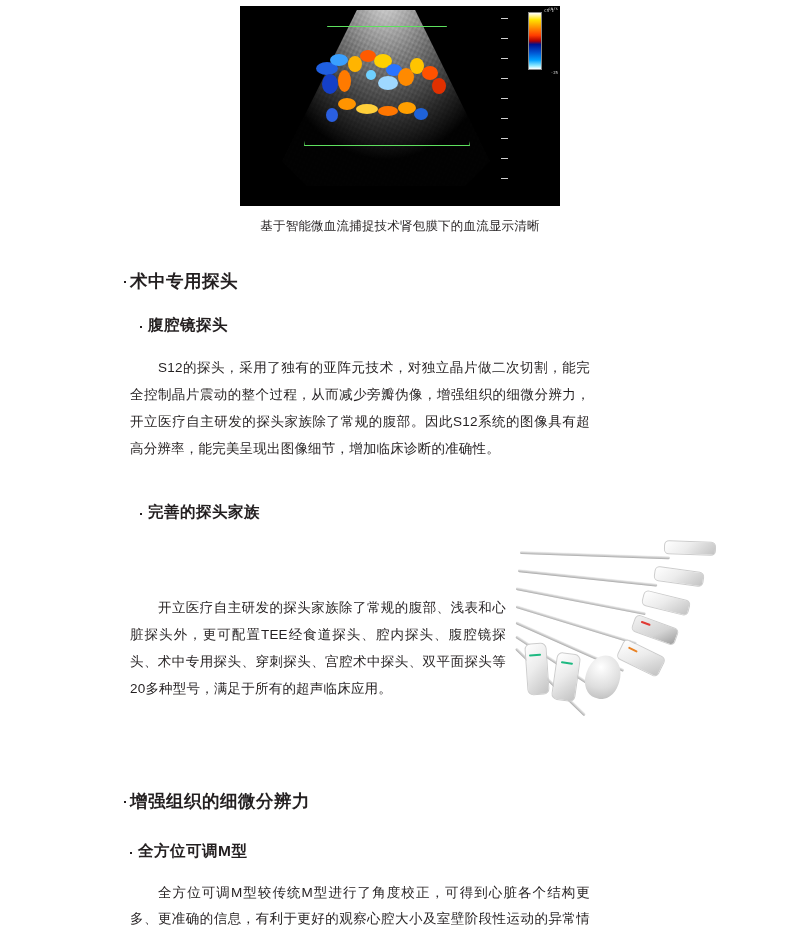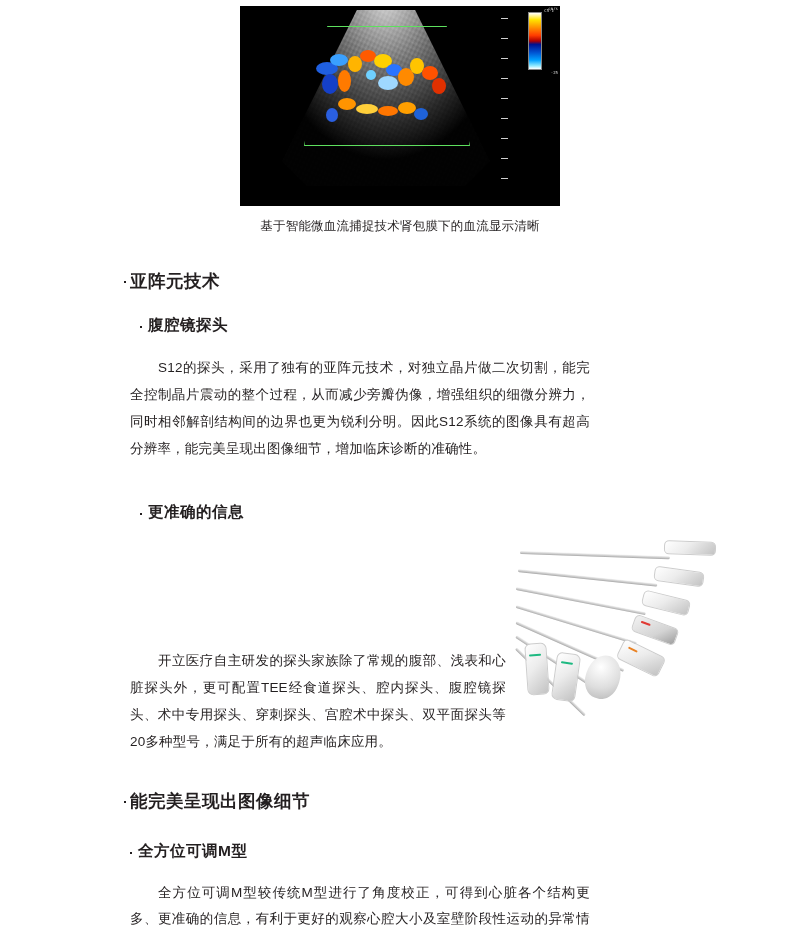--- a/index.html
+++ b/index.html
@@ -166,21 +166,21 @@
   p.body {
     font-size: 13.5px;
     line-height: 2.0;
     margin: 18px 0 0 0;
     text-indent: 28px;
     text-align: justify;
     letter-spacing: 0.2px;
   }
   .two-col {
     display: flex;
-    align-items: flex-end;
+    align-items: center;
     margin-top: 12px;
   }
   .two-col .text {
     width: 376px;
     flex: 0 0 376px;
   }
   .two-col .text p.body {
     margin-top: 6px;
   }
 
@@ -271,26 +271,26 @@
       <div class="cbar"></div>
       <div class="cbar-label" style="top:0px;">cm/s</div>
       <div class="cbar-label" style="top:64px;">-25</div>
       <div class="us-topright">C5-1</div>
     </div>
     <div class="figure-caption">基于智能微血流捕捉技术肾包膜下的血流显示清晰</div>
   </div>
 
   <div class="content">
 
-    <h2 class="h-main">亚阵元技术</h2>
+    <h2 class="h-main">术中专用探头</h2>
 
     <h3 class="h-sub">腹腔镜探头</h3>
-    <p class="body">S12的探头，采用了独有的亚阵元技术，对独立晶片做二次切割，能完全控制晶片震动的整个过程，从而减少旁瓣伪像，增强组织的细微分辨力，同时相邻解剖结构间的边界也更为锐利分明。因此S12系统的图像具有超高分辨率，能完美呈现出图像细节，增加临床诊断的准确性。</p>
-
-    <h3 class="h-sub" style="margin-top:40px;">更准确的信息</h3>
+    <p class="body">S12的探头，采用了独有的亚阵元技术，对独立晶片做二次切割，能完全控制晶片震动的整个过程，从而减少旁瓣伪像，增强组织的细微分辨力，开立医疗自主研发的探头家族除了常规的腹部。因此S12系统的图像具有超高分辨率，能完美呈现出图像细节，增加临床诊断的准确性。</p>
+
+    <h3 class="h-sub" style="margin-top:40px;">完善的探头家族</h3>
 
     <div class="two-col">
       <div class="text">
         <p class="body">开立医疗自主研发的探头家族除了常规的腹部、浅表和心脏探头外，更可配置TEE经食道探头、腔内探头、腹腔镜探头、术中专用探头、穿刺探头、宫腔术中探头、双平面探头等20多种型号，满足于所有的超声临床应用。</p>
       </div>
 
       <div class="probes">
 
         <div class="cable" style="left:6px;top:16px;width:150px;transform:rotate(2deg);"></div>
         <div class="cable" style="left:4px;top:34px;width:140px;transform:rotate(6deg);"></div>
@@ -312,19 +312,19 @@
         <div class="bulb" style="left:72px;top:120px;width:34px;height:44px;transform:rotate(18deg);"></div>
         <div class="head" style="left:40px;top:118px;width:22px;height:46px;border-radius:6px;transform:rotate(8deg);">
           <span class="stripe green" style="left:4px;top:8px;width:12px;"></span>
         </div>
         <div class="head" style="left:12px;top:108px;width:20px;height:50px;border-radius:6px;transform:rotate(-4deg);">
           <span class="stripe green" style="left:3px;top:10px;width:12px;"></span>
         </div>
       </div>
     </div>
 
-    <h2 class="h-main" style="margin-top:34px;">能完美呈现出图像细节</h2>
+    <h2 class="h-main" style="margin-top:34px;">增强组织的细微分辨力</h2>
 
     <h3 class="h-sub" style="margin-top:28px;margin-left:8px;">全方位可调M型</h3>
     <p class="body" style="line-height:1.95;">全方位可调M型较传统M型进行了角度校正，可得到心脏各个结构更多、更准确的信息，有利于更好的观察心腔大小及室壁阶段性运动的异常情况。尤其是对于困难病人因心脏特殊位置带来的诊断难题，可获得准确的测量数据和信息。</p>
 
   </div>
 </div>
 
 </body></html>

